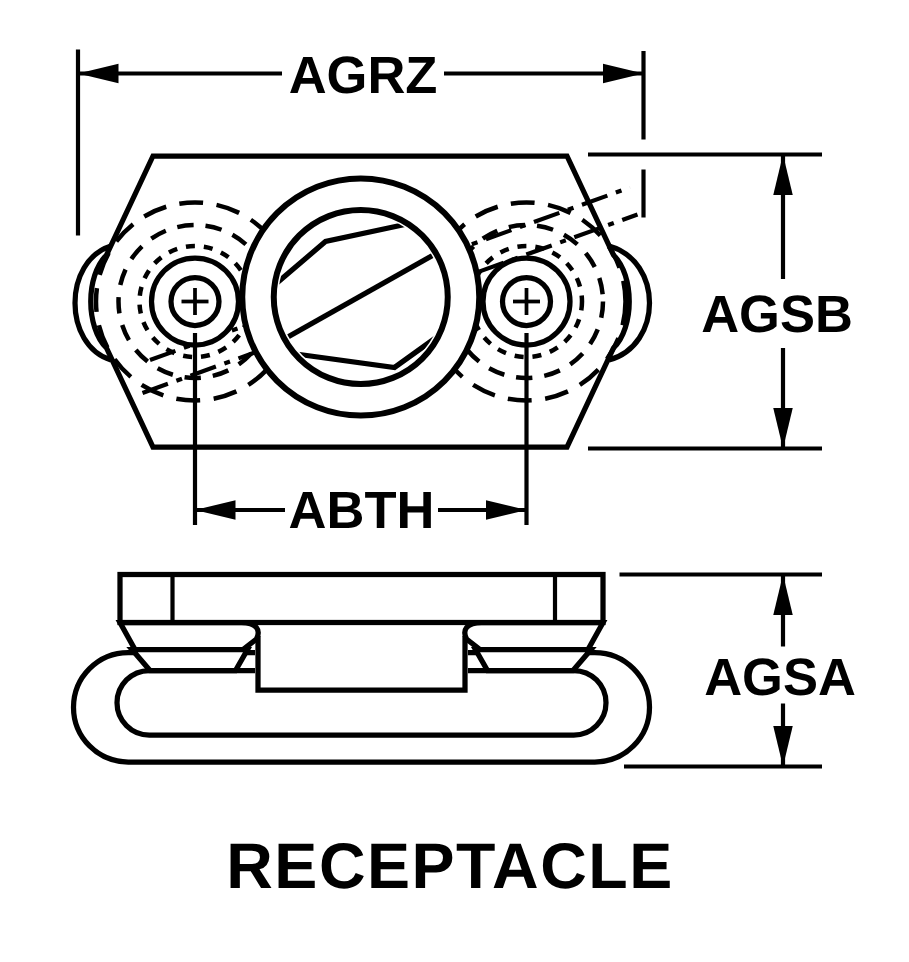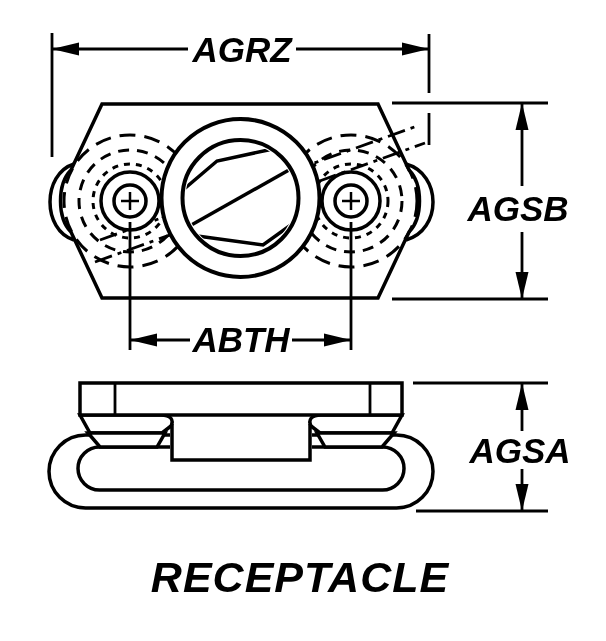--- a/index.html
+++ b/index.html
@@ -2,21 +2,20 @@
 <html><head>
 <meta charset="utf-8">
 <style>
   html,body{margin:0;padding:0;background:#ffffff;}
   .canvas{
     position:relative;
     width:606px;height:641px;
     background:#ffffff;
     font-family:"Liberation Sans", sans-serif;
     overflow:hidden;
-    font-style:italic;
   }
   svg{display:block;}
   .dim-label{
     font-family:"Liberation Sans", sans-serif;
     font-weight:bold;
     font-size:35px;
     fill:#000000;
   }
   .title-label{
     font-family:"Liberation Sans", sans-serif;

